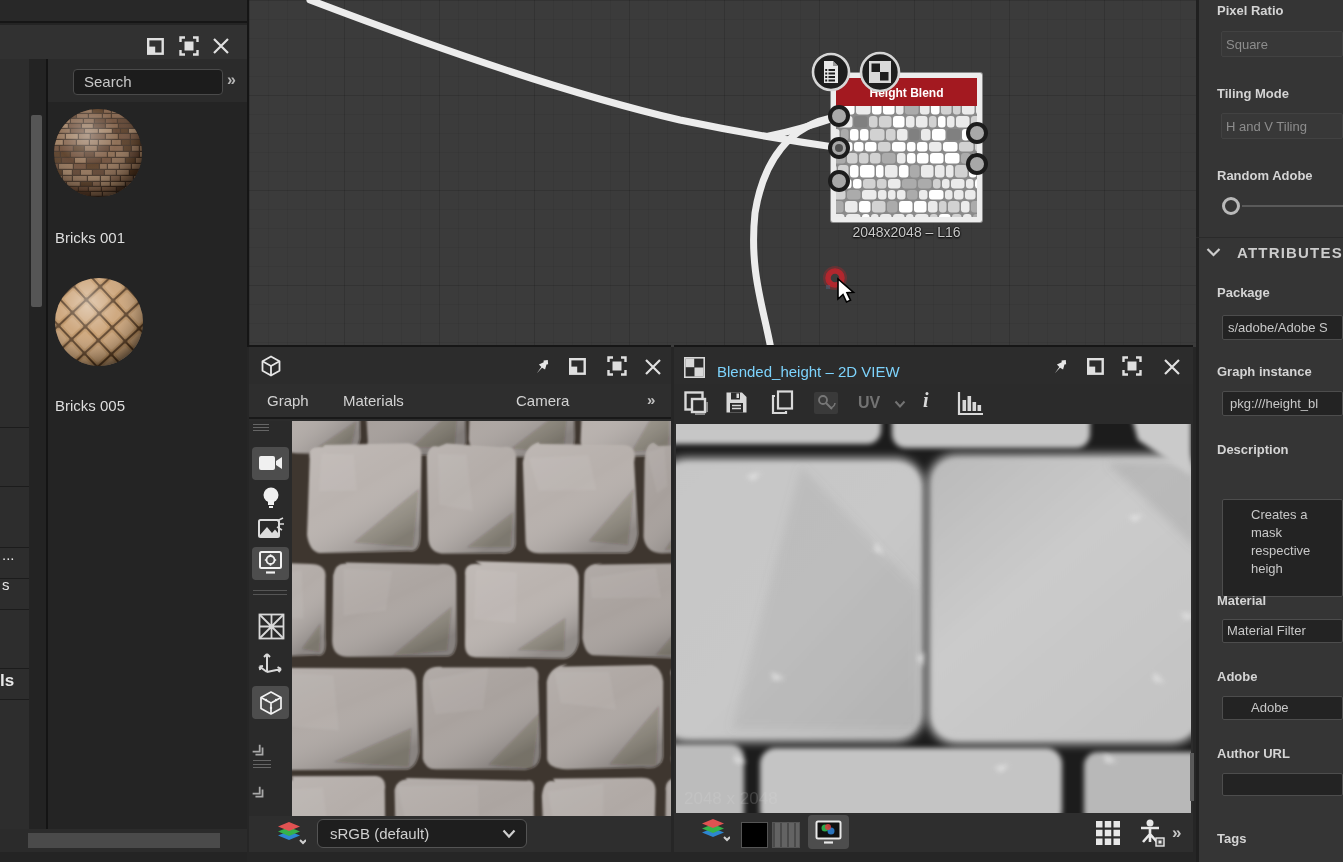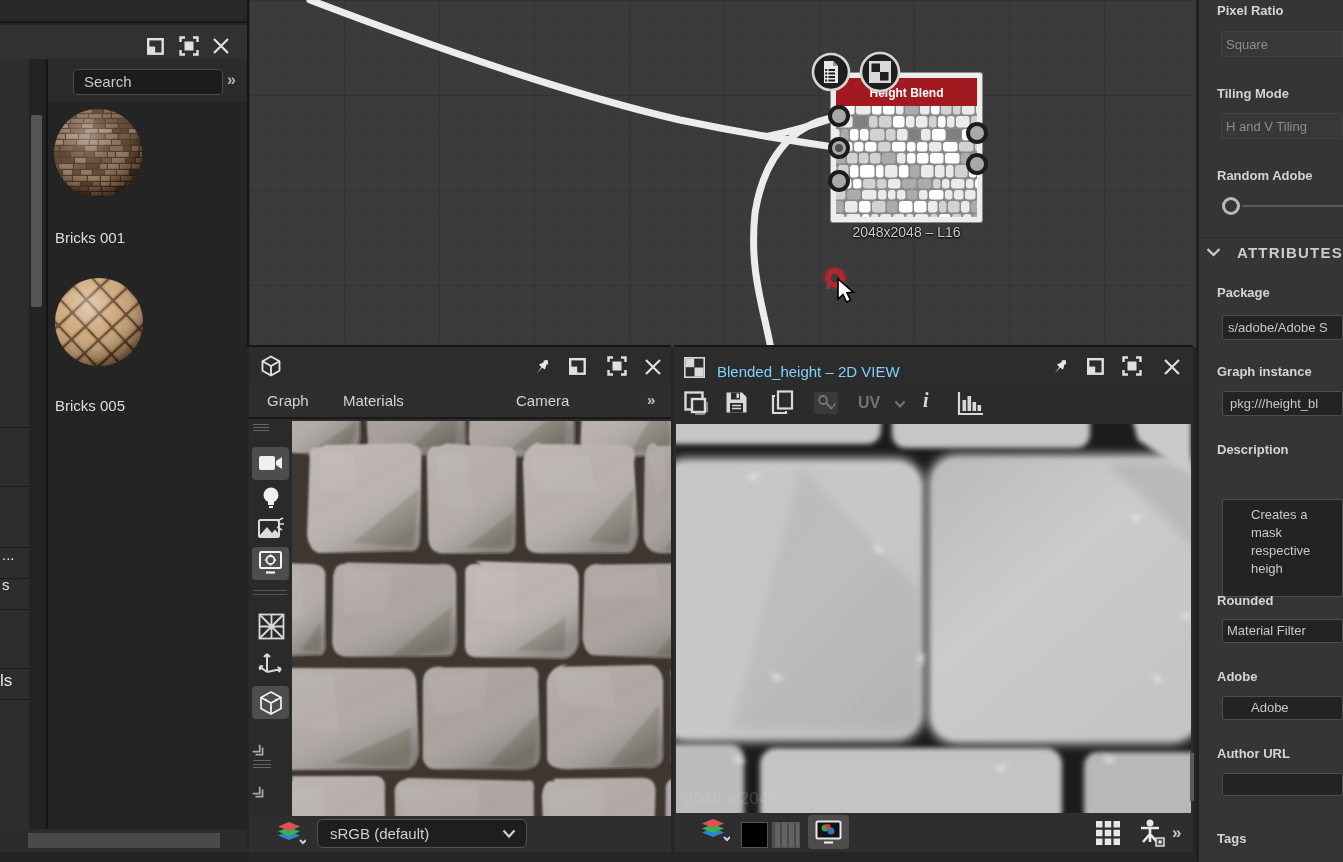--- a/index.html
+++ b/index.html
@@ -429,21 +429,21 @@
 <div class="abs libname" style="left:55px;top:397px;">Bricks 005</div>
 <div class="lsep2" style="top:427px;"></div>
 <div class="lsep2" style="top:486px;"></div>
 <div class="lsep2" style="top:547px;"></div>
 <div class="lsep2" style="top:578px;"></div>
 <div class="lsep2" style="top:609px;"></div>
 <div class="lsep2" style="top:668px;"></div>
 <div class="lsep2" style="top:699px;"></div>
 <div class="railtxt" style="left:2px;top:546px;">...</div>
 <div class="railtxt" style="left:2px;top:576px;">s</div>
-<div class="railtxt" style="left:0px;top:671px;font-size:17px;font-weight:normal;text-align:right;">ls</div>
+<div class="railtxt" style="left:0px;top:671px;font-size:17px;font-weight:bold;text-align:right;">ls</div>
 <div class="abs" id="lhscroll"></div>
 <div class="abs" id="lhthumb"></div>
 
 <div class="abs" id="v3"></div>
 <svg class="abs ic" style="left:260px;top:355px;" width="22" height="22" viewBox="0 0 22 22">
  <g stroke="#e6e6e6" stroke-width="1.8" fill="none" stroke-linejoin="round">
  <path d="M11 1.5 L19.5 6.2 V15.8 L11 20.5 L2.5 15.8 V6.2 Z"></path>
  <path d="M2.5 6.2 L11 11 L19.5 6.2 M11 11 V20.5"></path>
  </g>
 </svg>
@@ -805,20 +805,20 @@
 <svg class="abs ic" style="left:1206px;top:247px;" width="15" height="10" viewBox="0 0 15 10">
       <path d="M1.5 2 L7.5 8 L13.5 2" stroke="#cccccc" stroke-width="2.2" fill="none"></path>
     </svg>
 <div class="abs rlabel" style="left:1237px;top:244px;font-size:15px;letter-spacing:1.2px;color:#cccccc;">ATTRIBUTES</div>
 <div class="abs rlabel" style="left:1217px;top:285px;">Package</div>
 <div class="abs rfield" style="left:1222px;top:315px;width:121px;height:25px;line-height:23px;padding-left:5px;">s/adobe/Adobe S</div>
 <div class="abs rlabel" style="left:1217px;top:364px;">Graph instance</div>
 <div class="abs rfield" style="left:1222px;top:391px;width:121px;height:25px;line-height:23px;padding-left:7px;">pkg:///height_bl</div>
 <div class="abs rlabel" style="left:1217px;top:442px;">Description</div>
 <div class="abs rfield" style="left:1222px;top:467px;width:121px;height:98px;padding:6px 0 0 28px;line-height:18px;margin-top:32px;">Creates a mask<br>respective heigh</div>
-<div class="abs rlabel" style="left:1217px;top:593px;">Rounded</div>
+<div class="abs rlabel" style="left:1217px;top:593px;">Material</div>
 <div class="abs rfield" style="left:1222px;top:619px;width:121px;height:24px;line-height:22px;padding-left:4px;">Material Filter</div>
 <div class="abs rlabel" style="left:1217px;top:669px;">Adobe</div>
 <div class="abs rfield" style="left:1222px;top:696px;width:121px;height:24px;line-height:22px;padding-left:28px;">Adobe</div>
 <div class="abs rlabel" style="left:1217px;top:746px;">Author URL</div>
 <div class="abs rfield" style="left:1222px;top:773px;width:121px;height:23px;"></div>
 <div class="abs rlabel" style="left:1217px;top:831px;">Tags</div>
 <div class="abs" style="left:1190px;top:753px;width:4px;height:48px;background:#5a5a5a;"></div>
 </div>
 </body></html>

